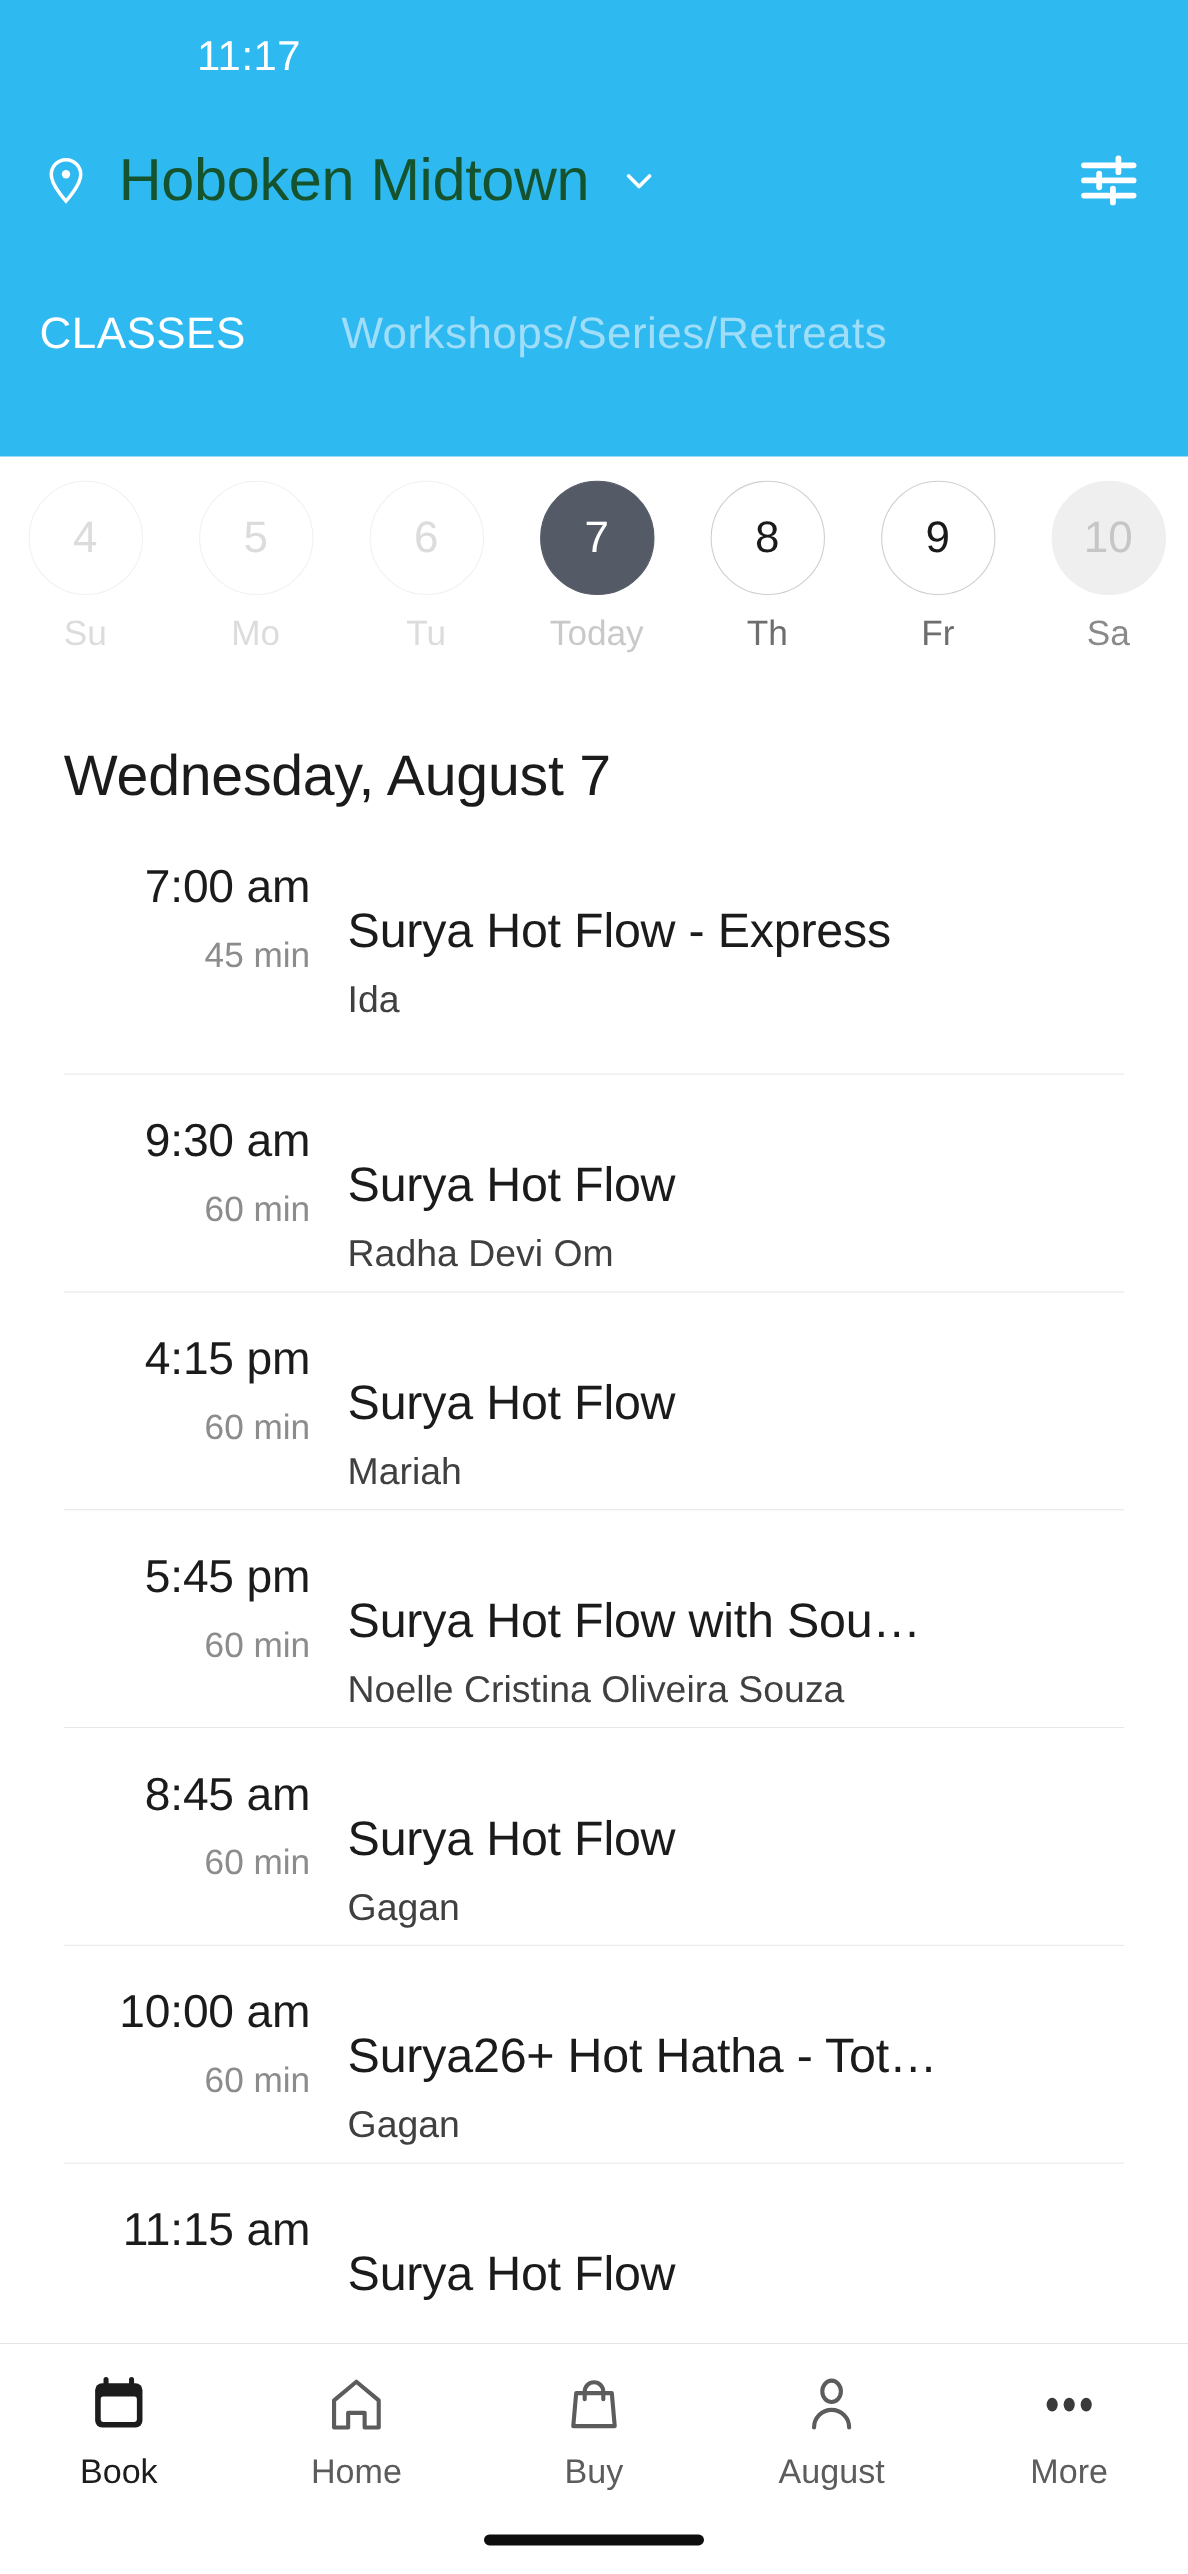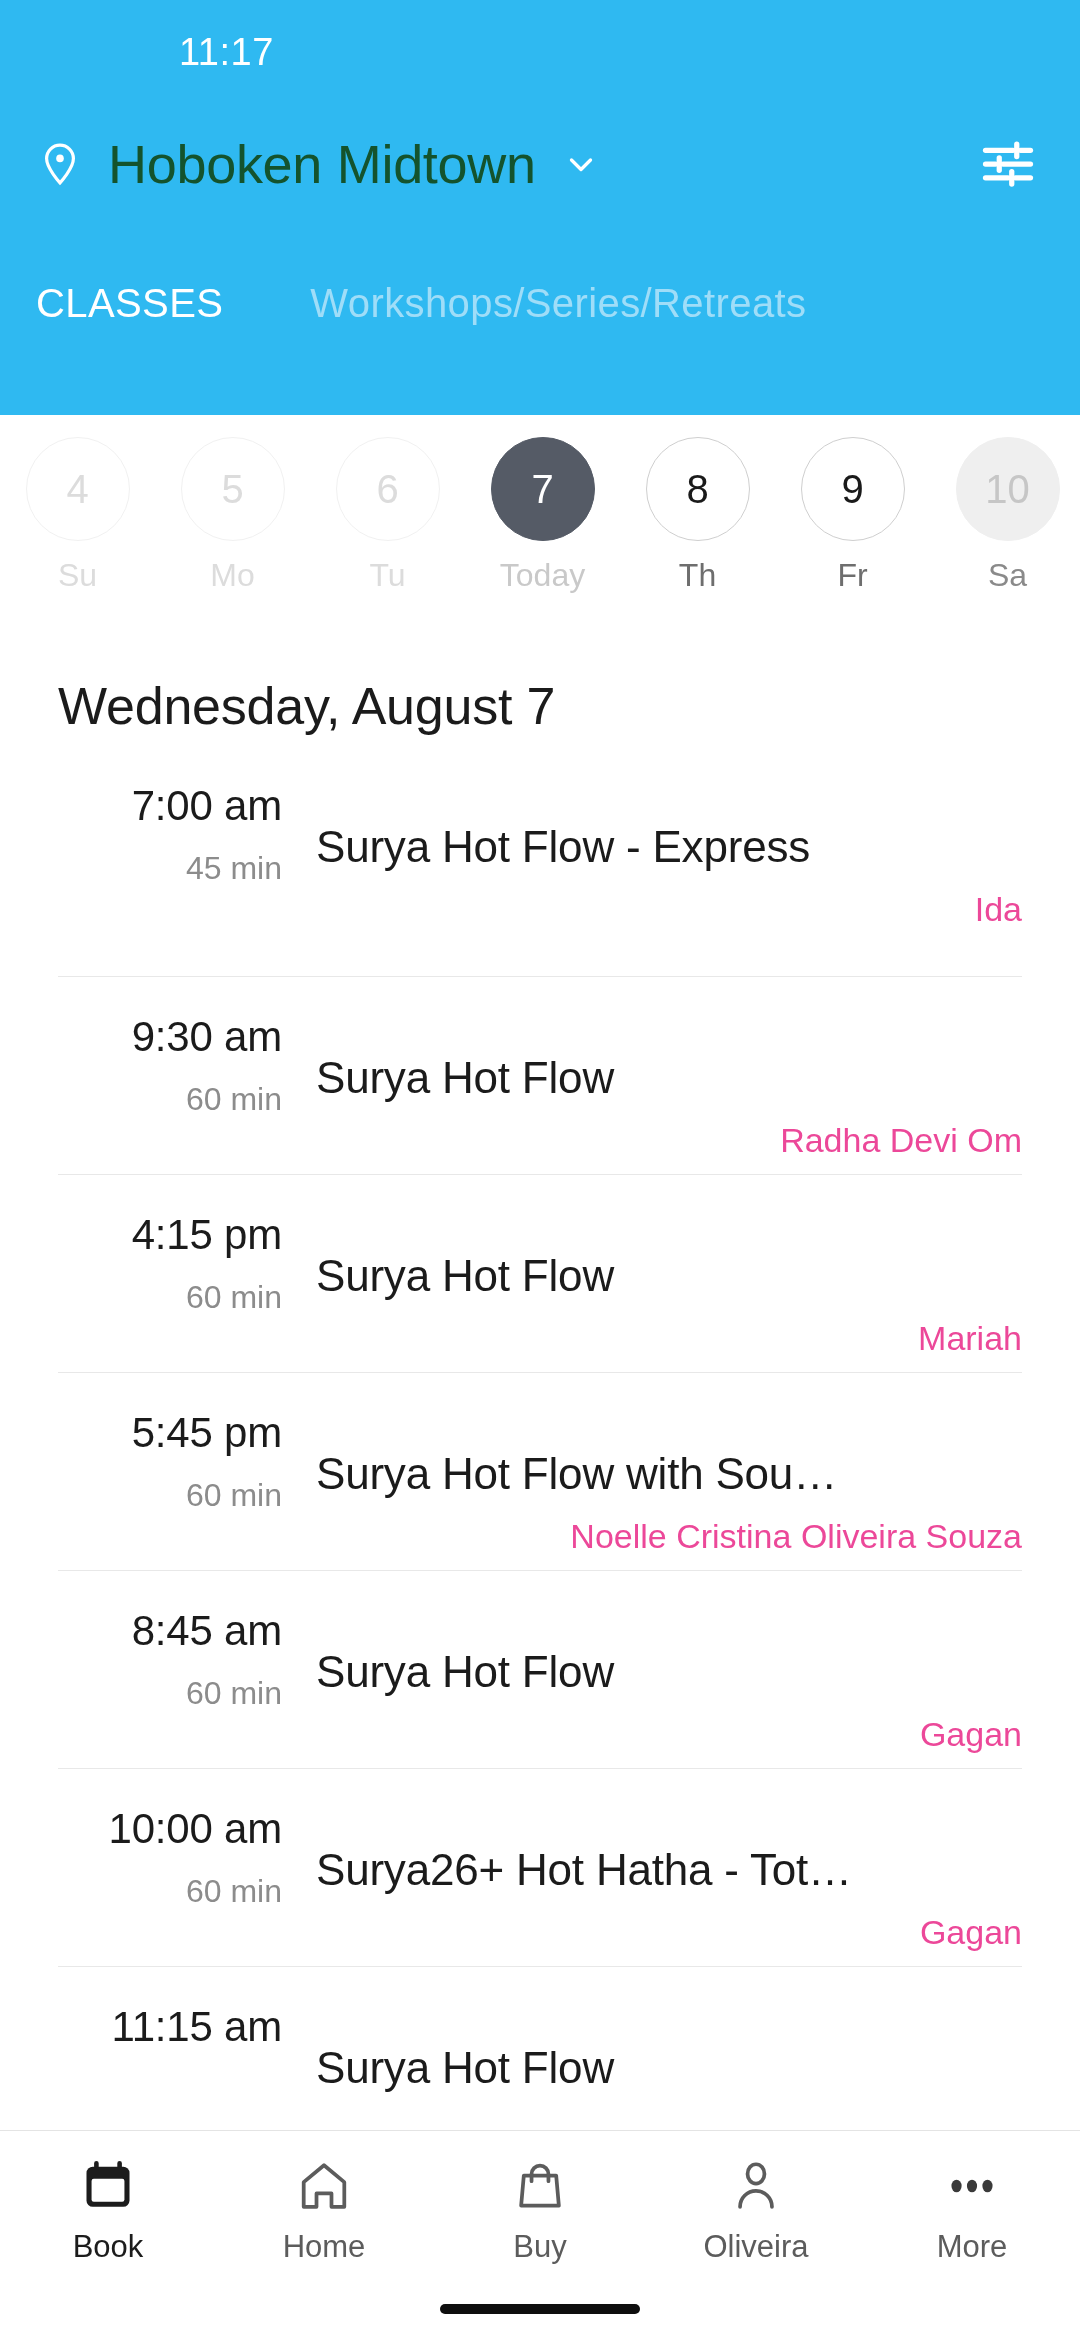--- a/index.html
+++ b/index.html
@@ -205,25 +205,24 @@
   .class-title {
     font-size: 44px;
     color: #1B1B1B;
     white-space: nowrap;
     overflow: hidden;
     letter-spacing: -0.2px;
     margin-top: 38px;
   }
   .class-teacher {
     font-size: 34px;
-    color: #ec4899;
+    color: #404040;
     margin-top: 18px;
     white-space: nowrap;
     overflow: hidden;
-    text-align: right;
   }
 
   
   .bottom-nav {
     position: absolute;
     left: 0;
     bottom: 0;
     width: 1080px;
     height: 210px;
     background: #ffffff;
@@ -464,21 +463,21 @@
       <span class="nav-label">Buy</span>
     </div>
 
     <div class="nav-item">
       <span class="nav-icon">
         <svg viewBox="0 0 24 24" width="58" height="58">
           <ellipse cx="12" cy="7" rx="3.5" ry="4" fill="none" stroke="#5C5C5C" stroke-width="1.55"></ellipse>
           <path d="M5.4 20.6a6.6 6.6 0 0113.2 0" fill="none" stroke="#5C5C5C" stroke-width="1.55" stroke-linecap="round"></path>
         </svg>
       </span>
-      <span class="nav-label">Oliveira</span>
+      <span class="nav-label">August</span>
     </div>
 
     <div class="nav-item">
       <span class="nav-icon">
         <svg viewBox="0 0 24 24" width="58" height="58">
           <ellipse cx="5.6" cy="12" rx="2.1" ry="2.6" fill="#3A3A3A"></ellipse>
           <ellipse cx="12" cy="12" rx="2.1" ry="2.6" fill="#3A3A3A"></ellipse>
           <ellipse cx="18.4" cy="12" rx="2.1" ry="2.6" fill="#3A3A3A"></ellipse>
         </svg>
       </span>

